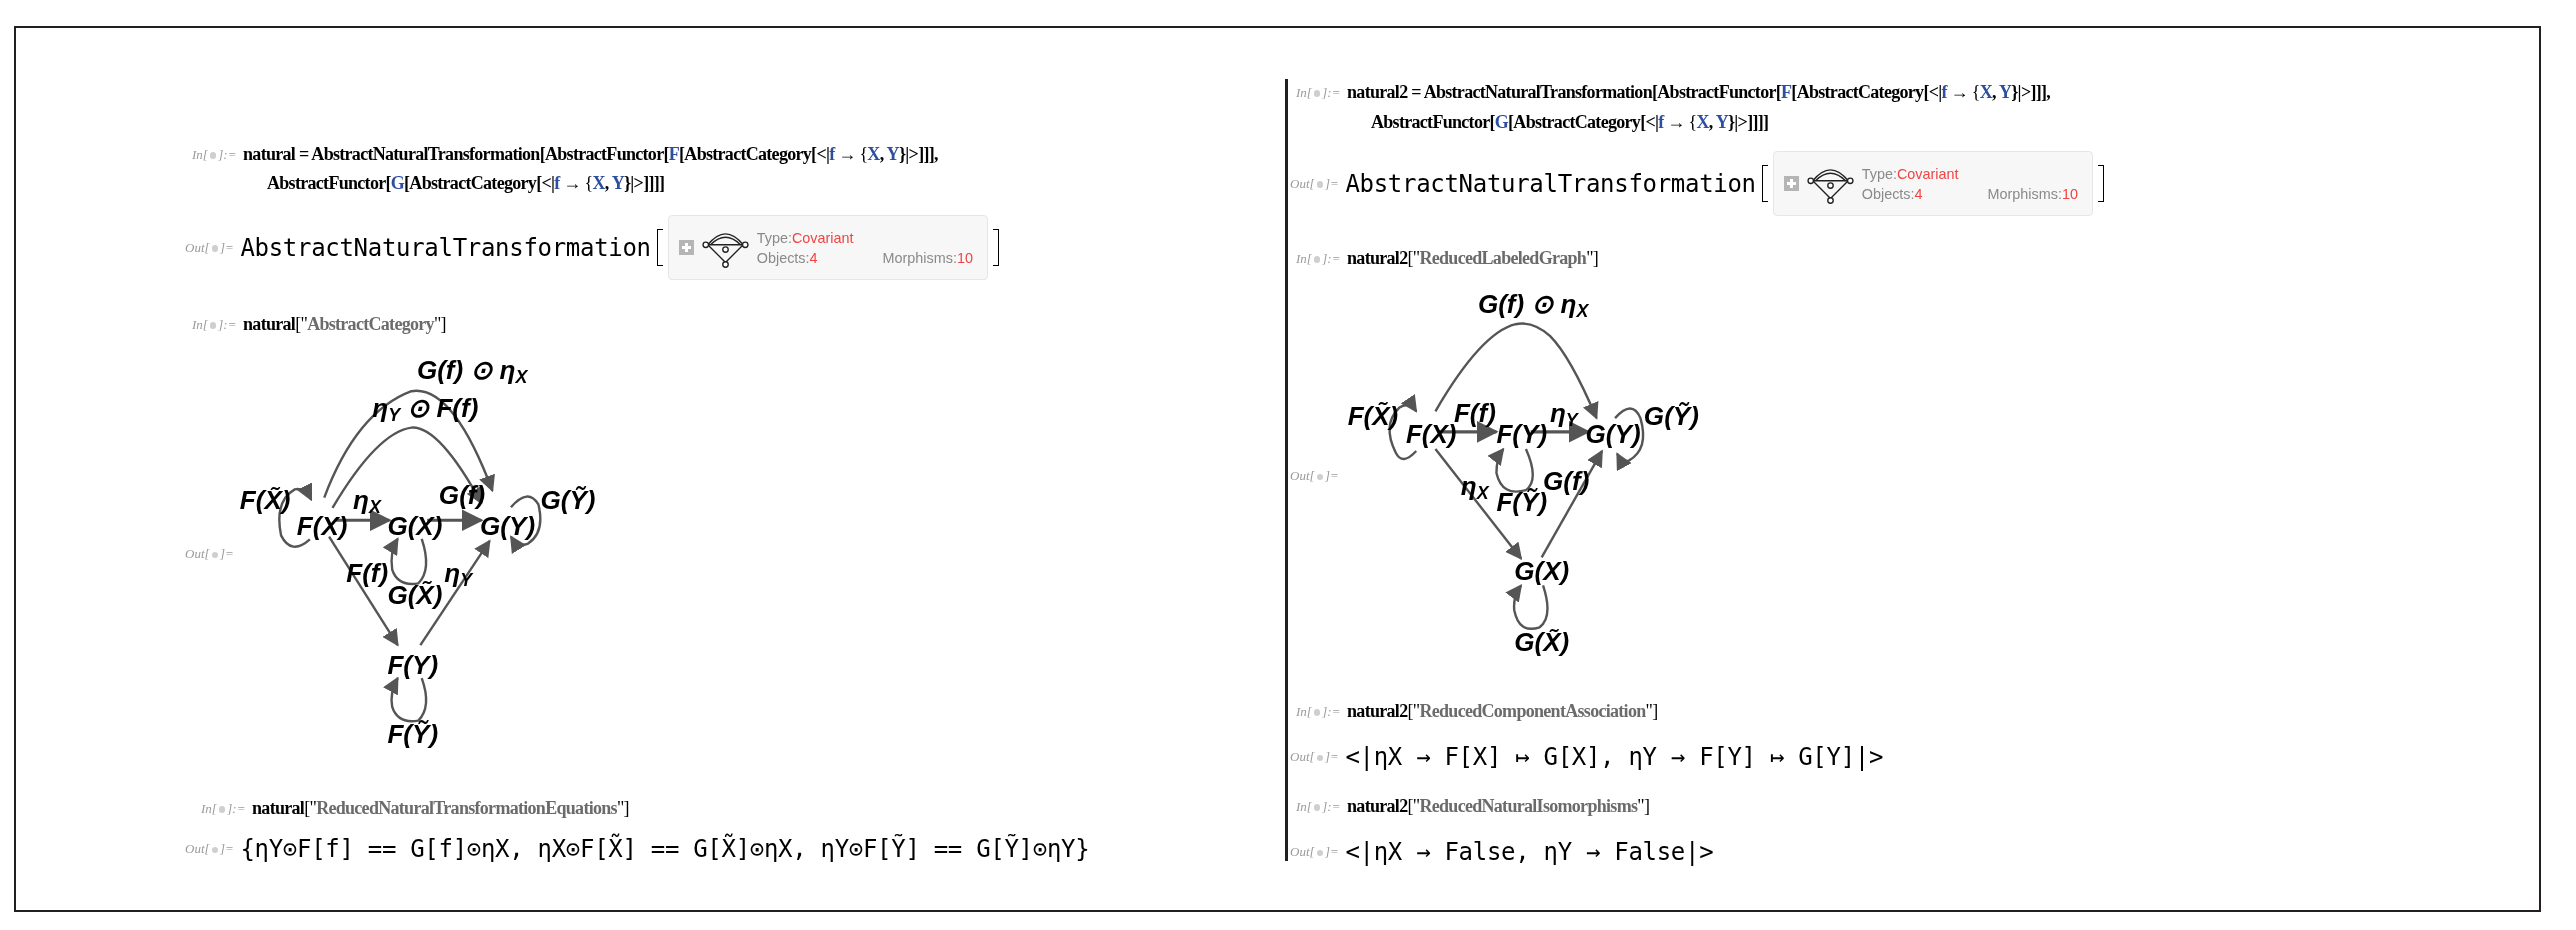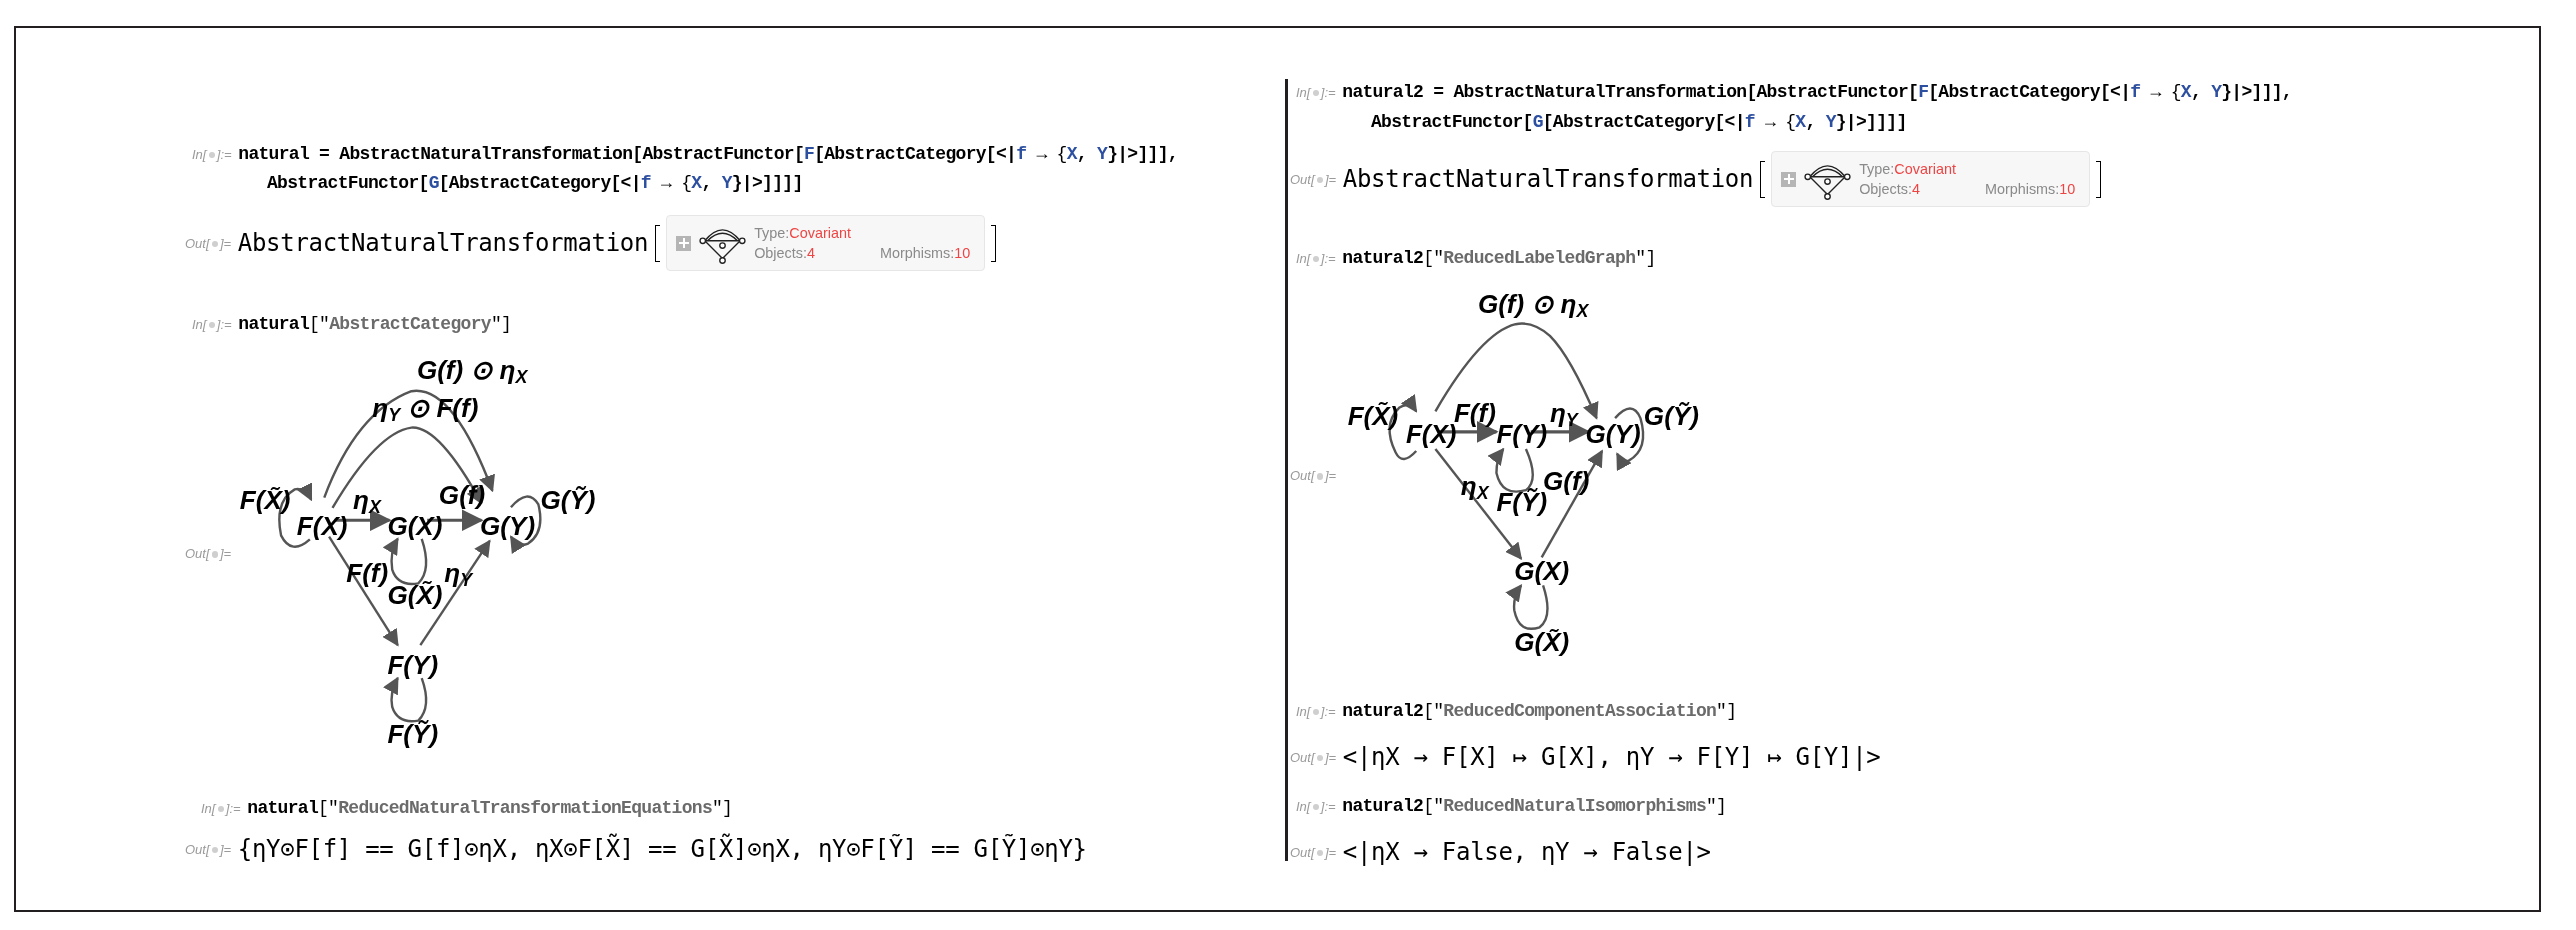--- a/index.html
+++ b/index.html
@@ -3,37 +3,37 @@
 <meta charset="utf-8">
 <style>
   html, body { margin:0; padding:0; background:#ffffff; }
   body { width:2576px; height:930px; position:relative; overflow:hidden;
          font-family:"DejaVu Sans Mono", monospace; color:#000; }
   .frame { position:absolute; left:14.4px; top:26px; width:2523px; height:882px;
            border:2.7px solid #231f20; box-sizing:content-box; }
   .divider { position:absolute; left:1285px; top:79px; width:2.7px; height:782px; background:#231f20; }
 
   .cell { position:absolute; white-space:nowrap; }
-  .lbl { font-family:Liberation Sans, sans-serif; font-style:italic; font-size:13px; color:#9a9a9a;
+  .lbl { font-family:Liberation Serif, serif; font-style:italic; font-size:13px; color:#9a9a9a;
          display:inline-block; vertical-align:middle; }
   .lbl .dot { display:inline-block; width:6.2px; height:6.2px; border-radius:50%; background:#cfcfcf;
               margin:0 2.1px; vertical-align:middle; }
-  .code { font-family:Liberation Mono, monospace; font-size:18px; font-weight:bold; letter-spacing:-0.7px;
+  .code { font-family:Liberation Serif, serif; font-size:18px; font-weight:bold; letter-spacing:-0.7px;
           vertical-align:middle; }
   .code .plain { font-weight:normal; }
   .code .blue { color:#2d4fa0; }
   .code .str { color:#6b6b6b; }
   .out { font-family:"DejaVu Sans Mono", monospace; font-size:24px; vertical-align:middle; letter-spacing:-0.3px; }
 
   .summary { display:inline-flex; align-items:center; vertical-align:middle; }
   .bracket { display:inline-block; width:5.5px; height:37px; border:1.4px solid #000; box-sizing:border-box; }
   .bracket.l { border-right:none; margin-right:5.5px; }
   .bracket.r { border-left:none; margin-left:5.5px; }
   .box { display:inline-flex; align-items:center; background:#f7f7f7; border:0.7px solid #e6e6e6;
-         border-radius:4.1px; height:56px; padding:0 13.7px 0 9.6px; box-sizing:border-box; }
+         border-radius:4.1px; height:65px; padding:0 13.7px 0 9.6px; box-sizing:border-box; }
   .plus { width:15px; height:15px; background:#b5b5b5; position:relative; margin-right:6.9px; }
   .plus::before, .plus::after { content:""; position:absolute; background:#fff; }
   .plus::before { left:6.2px; top:2.7px; width:2.7px; height:9.6px; }
   .plus::after { left:2.7px; top:6.2px; width:9.6px; height:2.7px; }
   .sumtext { font-family:"Liberation Sans", sans-serif; font-size:14.4px; line-height:20px; margin-left:6.9px; }
   .sumtext .k { color:#8a8a8a; }
   .sumtext .v { color:#ef4444; }
   .sumrow { display:flex; }
   .sumrow .gap { width:65px; }
 

